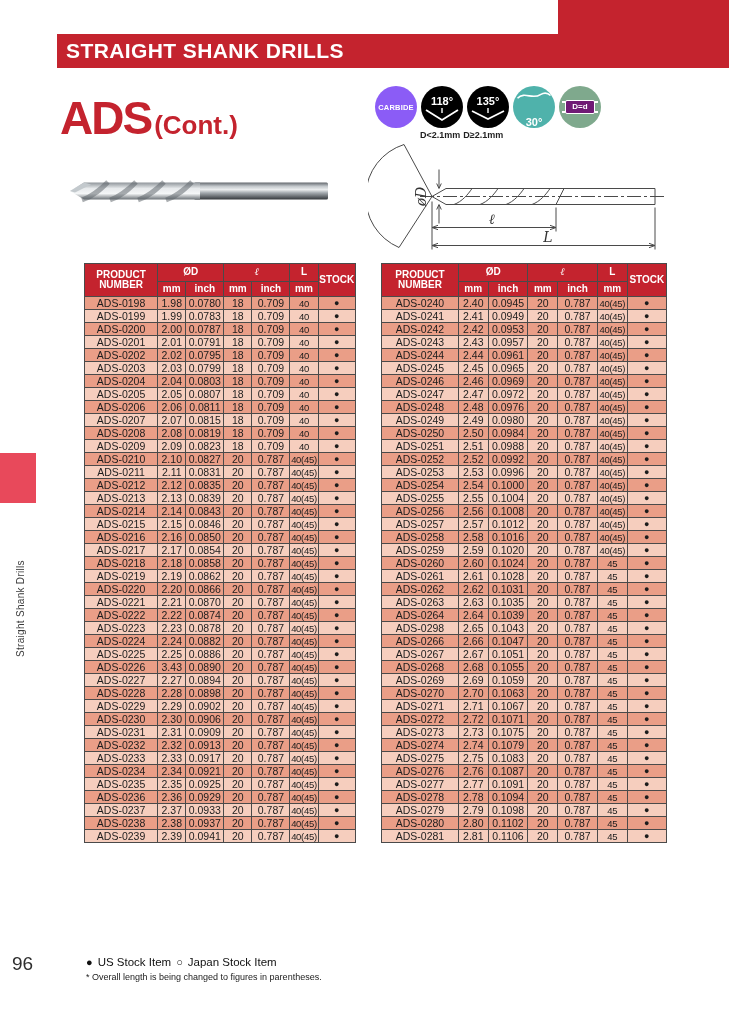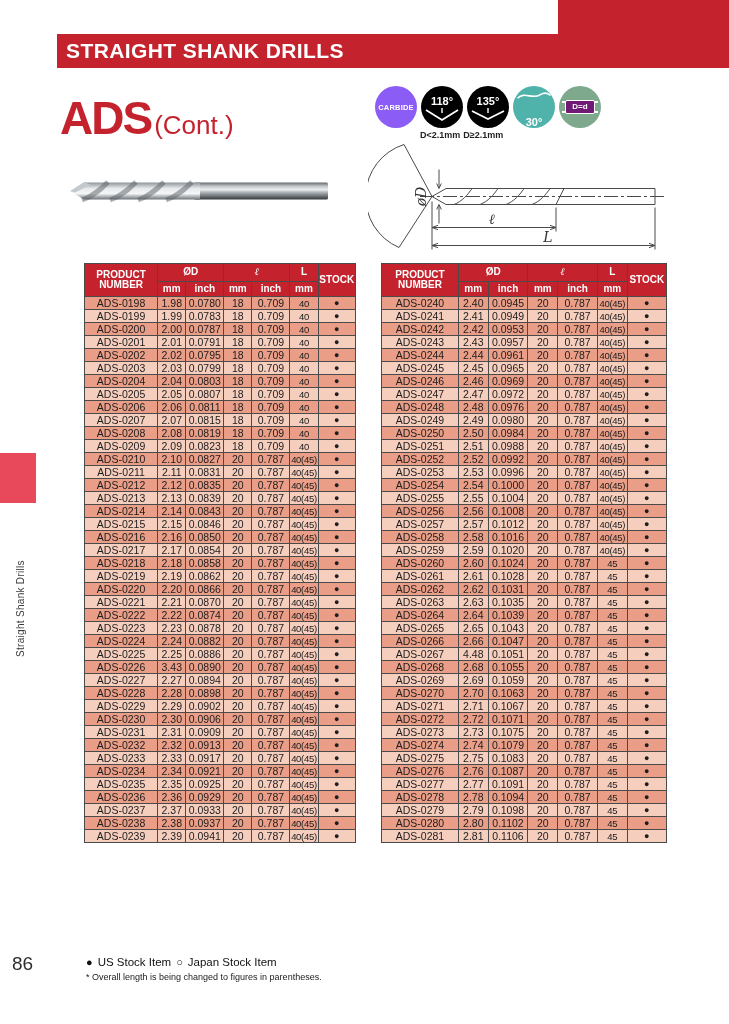--- a/index.html
+++ b/index.html
@@ -7,21 +7,21 @@
         font-family:"Liberation Sans","DejaVu Sans",sans-serif;}
 
   
   .corner-block{position:absolute;left:558px;top:0;width:171px;height:68px;background:#c4232e;}
   .header-band{position:absolute;left:57px;top:34px;width:672px;height:34px;background:#c4232e;
                display:flex;align-items:center;padding-left:9px;box-sizing:border-box;}
   .header-band span{color:#fff;font-size:21px;font-weight:bold;letter-spacing:.4px;}
   .subtitle{position:absolute;left:64px;top:79px;color:#c4232e;font-size:15px;font-weight:bold;}
   .product-title{position:absolute;left:60px;top:94px;display:flex;align-items:baseline;}
   .product-title .ads{font-size:46px;font-weight:bold;color:#c4232e;letter-spacing:-2px;line-height:1.05;}
-  .product-title .cont{font-size:26px;font-weight:normal;color:#c4232e;margin-left:3px;text-align:center;}
+  .product-title .cont{font-size:26px;font-weight:bold;color:#c4232e;margin-left:3px;text-align:center;}
 
   
   .badges{position:absolute;left:375px;top:86px;display:flex;gap:4px;}
   .badge{width:42px;height:42px;border-radius:50%;display:flex;flex-direction:column;
          align-items:center;justify-content:center;color:#fff;position:relative;box-sizing:border-box;}
   .b-carbide{background:#8b5cf6;}
   .b-carbide .b-label{font-size:7.5px;font-weight:bold;letter-spacing:.2px;}
   .b-angle{background:#000000;}
   .b-angle .b-label{font-size:11px;font-weight:bold;line-height:1;margin-top:3px;}
   .b-angle svg{display:block;margin-top:1px;}
@@ -842,40 +842,40 @@
           <tr class="row-dark">
             <td class="c0">ADS-0264</td>
             <td class="c1">2.64</td>
             <td class="c2">0.1039</td>
             <td class="c3">20</td>
             <td class="c4">0.787</td>
             <td class="c5">45</td>
             <td class="c6">●</td>
           </tr>
           <tr class="row-light">
-            <td class="c0">ADS-0265</td>
+            <td class="c0">ADS-0298</td>
             <td class="c1">2.65</td>
             <td class="c2">0.1043</td>
             <td class="c3">20</td>
             <td class="c4">0.787</td>
             <td class="c5">45</td>
             <td class="c6">●</td>
           </tr>
           <tr class="row-dark">
             <td class="c0">ADS-0266</td>
             <td class="c1">2.66</td>
             <td class="c2">0.1047</td>
             <td class="c3">20</td>
             <td class="c4">0.787</td>
             <td class="c5">45</td>
             <td class="c6">●</td>
           </tr>
           <tr class="row-light">
             <td class="c0">ADS-0267</td>
-            <td class="c1">4.48</td>
+            <td class="c1">2.67</td>
             <td class="c2">0.1051</td>
             <td class="c3">20</td>
             <td class="c4">0.787</td>
             <td class="c5">45</td>
             <td class="c6">●</td>
           </tr>
           <tr class="row-dark">
             <td class="c0">ADS-0268</td>
             <td class="c1">2.68</td>
             <td class="c2">0.1055</td>
@@ -1005,18 +1005,18 @@
     </table>
   </div>
 
   <div class="legend">
     <span class="sym">●</span>
     <span>US Stock Item</span>
     <span class="sym">○</span>
     <span>Japan Stock Item</span>
   </div>
   <div class="footnote">* Overall length is being changed to figures in parentheses.</div>
-  <div class="page-number">86</div>
+  <div class="page-number">96</div>
 
   <div class="side-square"></div>
   <div class="side-label">Straight Shank Drills</div>
 
 </div>
 
 </body></html>

